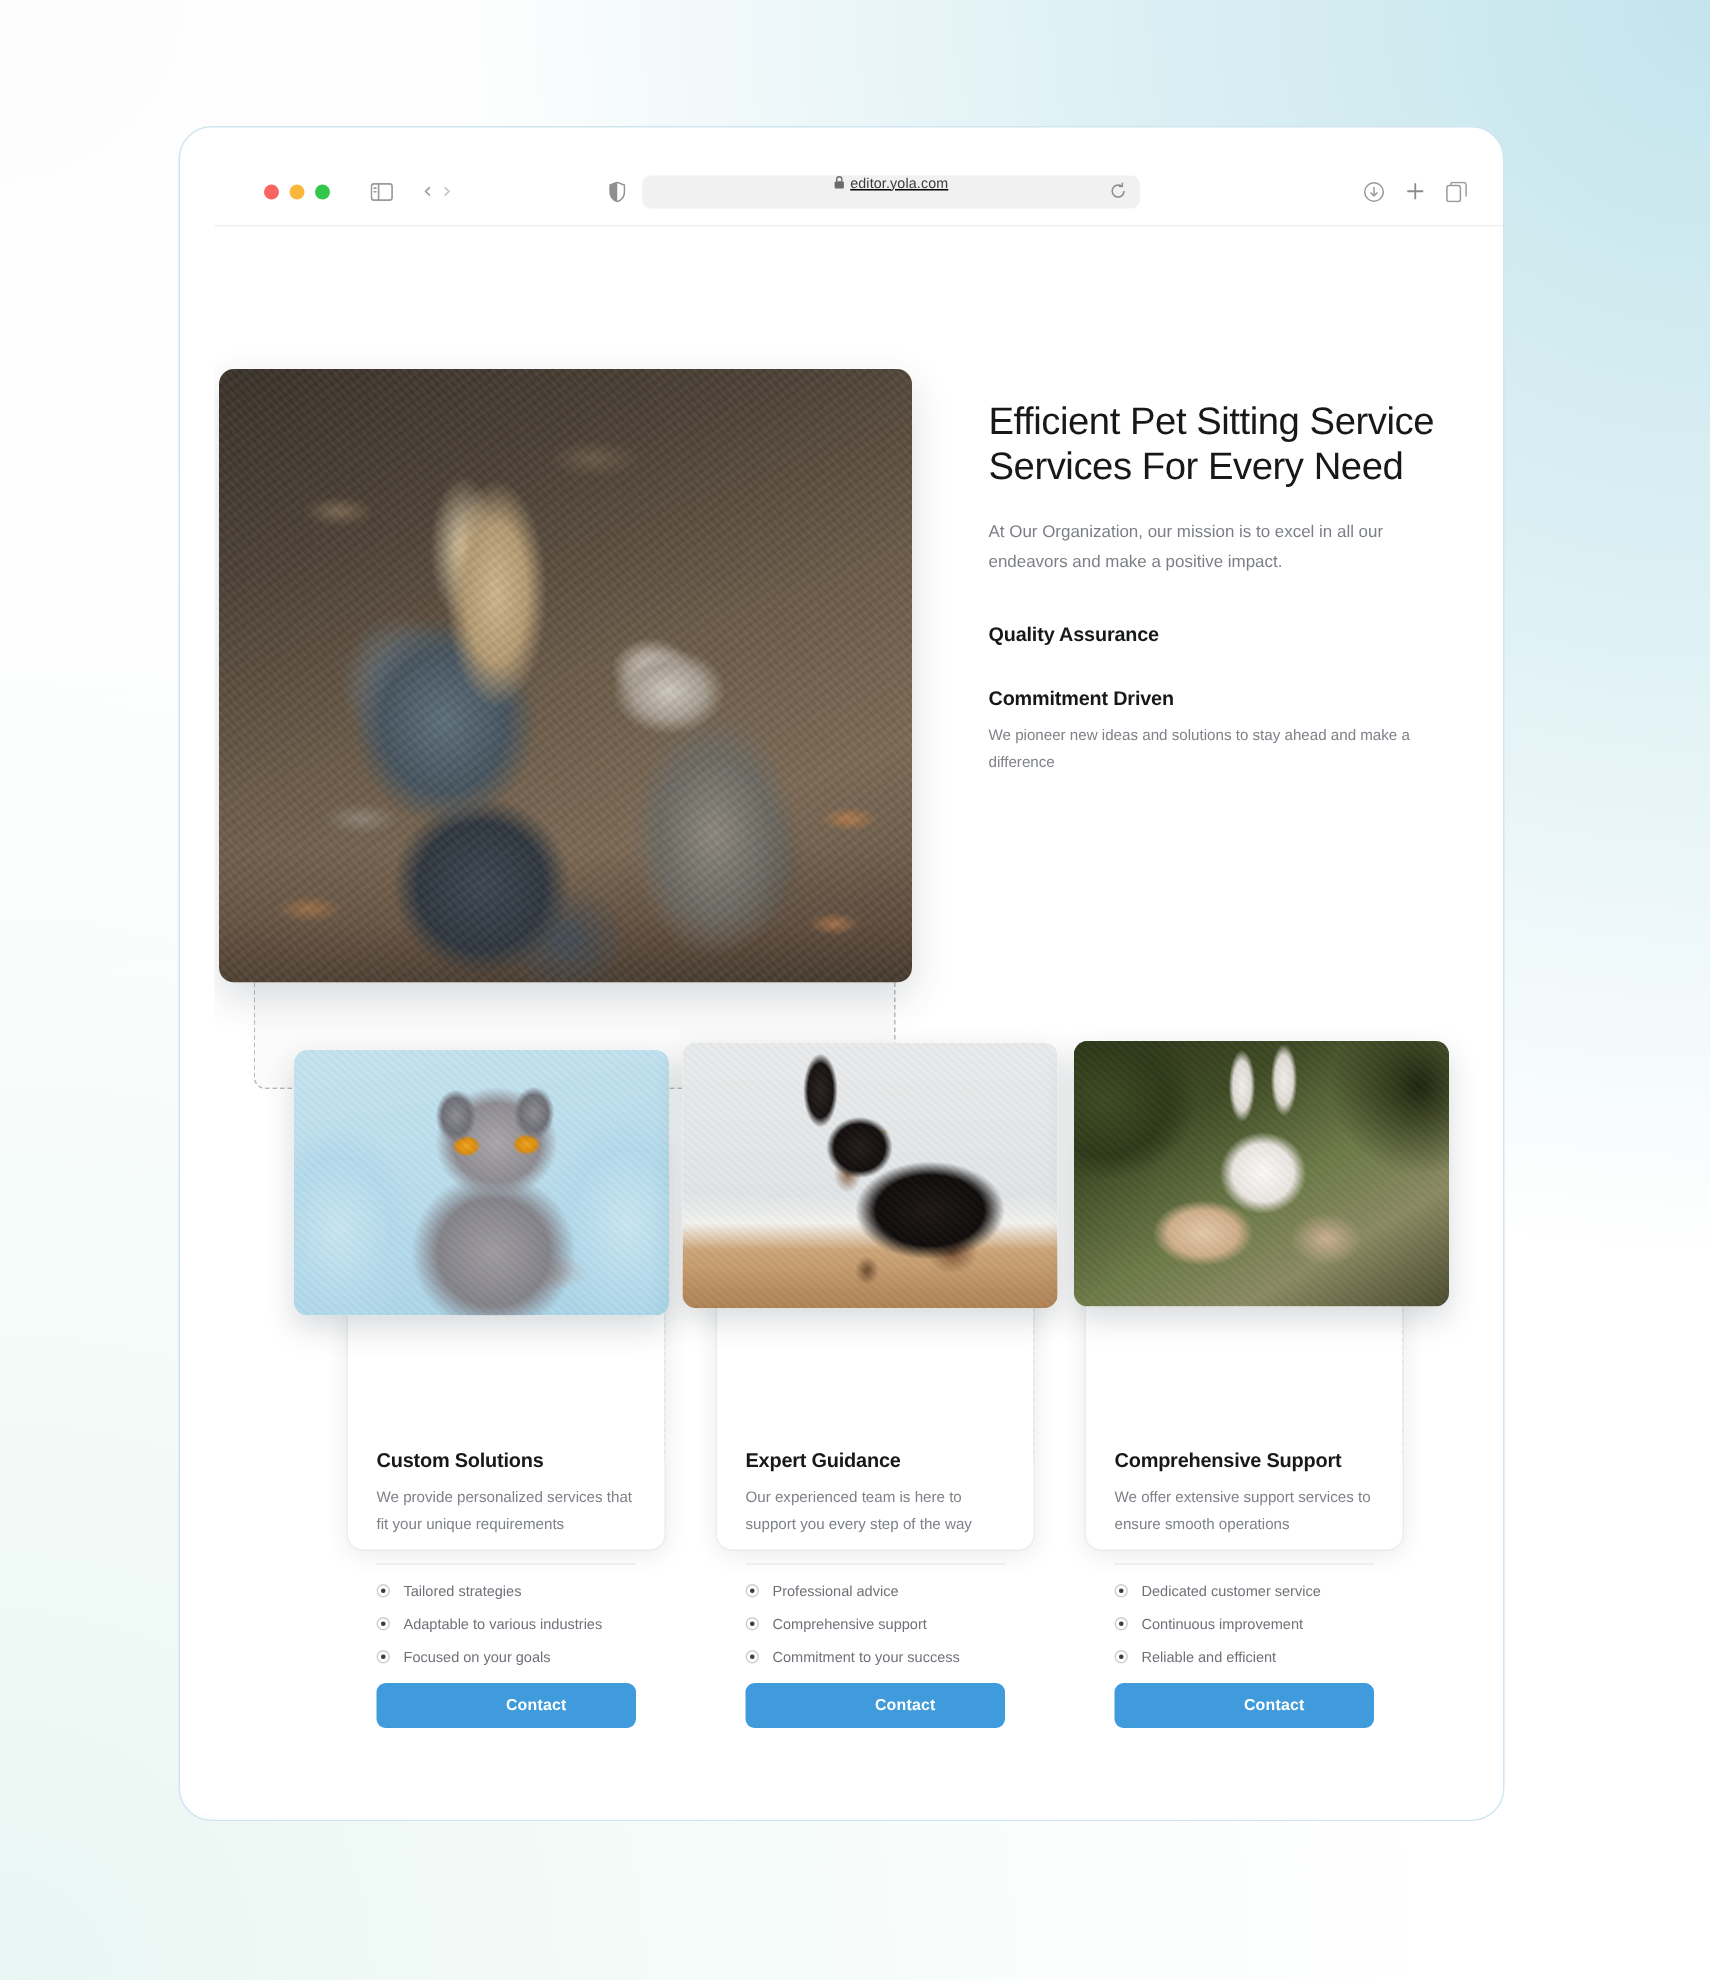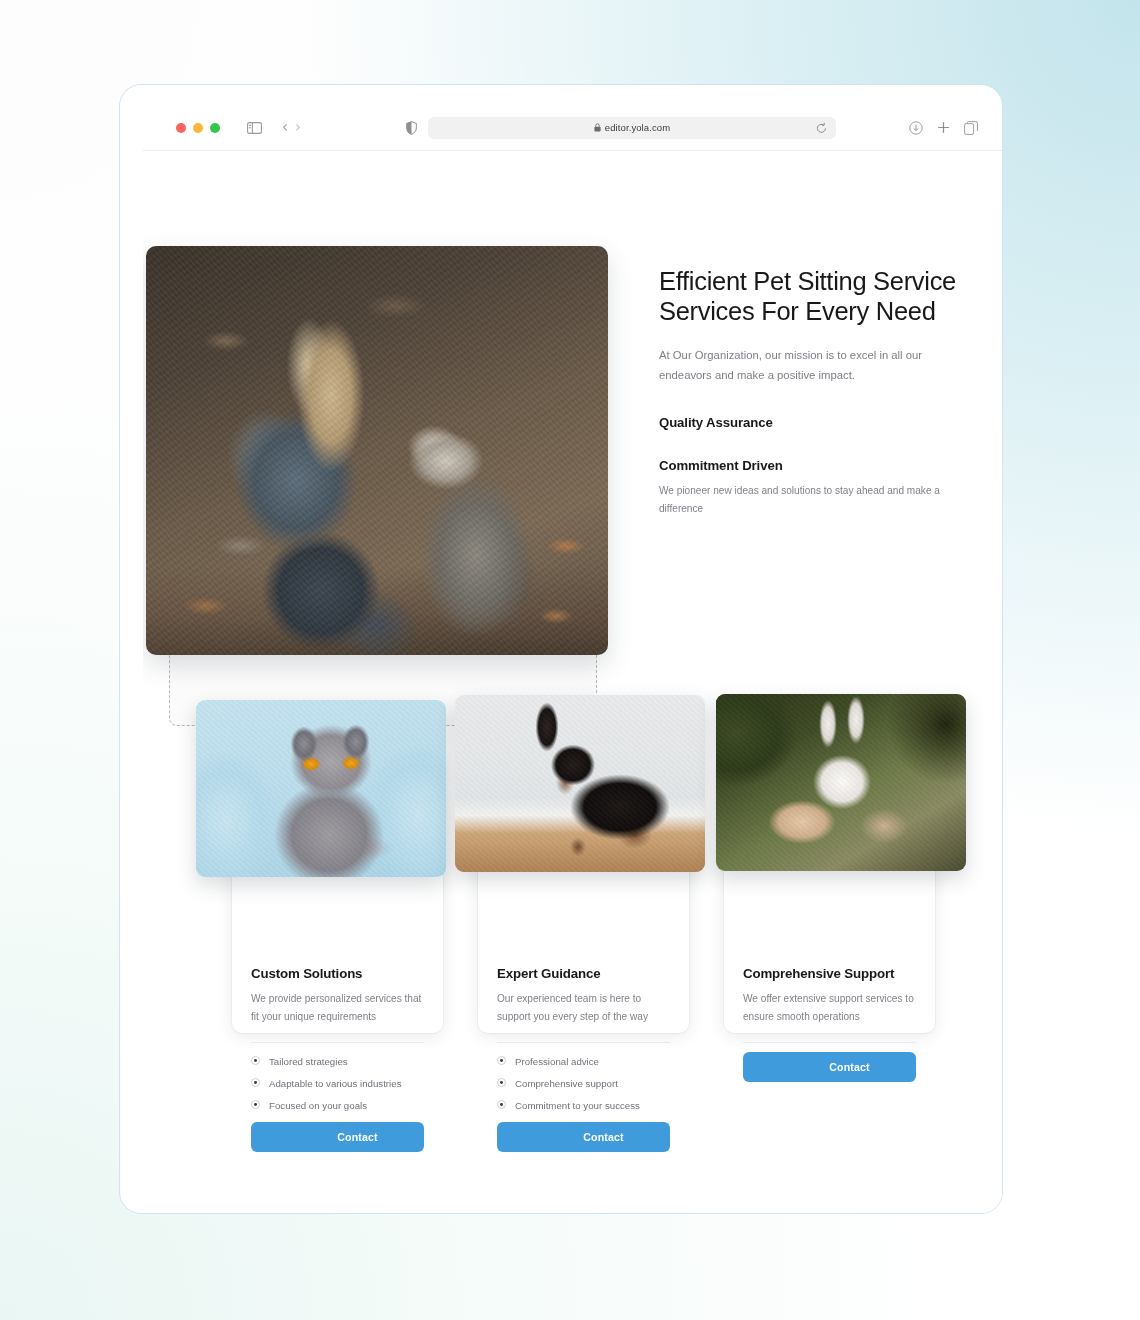--- a/index.html
+++ b/index.html
@@ -57,25 +57,26 @@
   }
   .sidebar-toggle { margin-left: 27px; }
   .navs { display: flex; gap: 7px; margin-left: 20px; }
   .chev { font-size: 15px; color: #9a9a9a; line-height: 1; font-family: "DejaVu Sans", sans-serif; }
   .chev.fwd { color: #c3c3c3; }
 
   .shield-icon { margin-left: 105px; }
 
   .urlbar {
     margin-left: 11px;
-    width: 408px; height: 22px;
+    width: 332px; height: 22px;
     background: #f1f1f1;
     border-radius: 6px;
-    display: flex; align-items: center; justify-content: center;
+    display: flex; align-items: flex-start; justify-content: center;
     position: relative;
+    text-decoration: underline;
   }
   .lock { margin-right: 4px; display:flex; align-items:center; }
   .url-text {
     font-size: 9.5px; color: #3a3a3a;
     letter-spacing: .1px;
   }
   .reload { position: absolute; right: 9px; top: 4px; }
 
   .tb-right { margin-left: auto; margin-right: 25px; display: flex; align-items: center; gap: 14px; }
 
@@ -419,20 +420,34 @@
         </div>
 
         <div class="card" style="left:581px; top:606px; width:211px; height:276px;">
           <div class="card-img" style="left:-8px; top:-63px; width:250px; height:177px;">
             <div class="ph-rabbit"></div>
           </div>
           <div class="card-body">
             <div class="card-title">Comprehensive Support</div>
             <div class="card-desc">We offer extensive support services to ensure smooth operations</div>
             <div class="card-rule"></div>
+            <ul class="bullets">
+              <li>
+                <span class="bullet-dot"></span>
+                <span>Dedicated customer service</span>
+              </li>
+              <li>
+                <span class="bullet-dot"></span>
+                <span>Continuous improvement</span>
+              </li>
+              <li>
+                <span class="bullet-dot"></span>
+                <span>Reliable and efficient</span>
+              </li>
+            </ul>
             <button class="contact-btn">Contact</button>
           </div>
         </div>
 
       </div>
     </div>
   </div>
 </div>
 
 </body></html>

